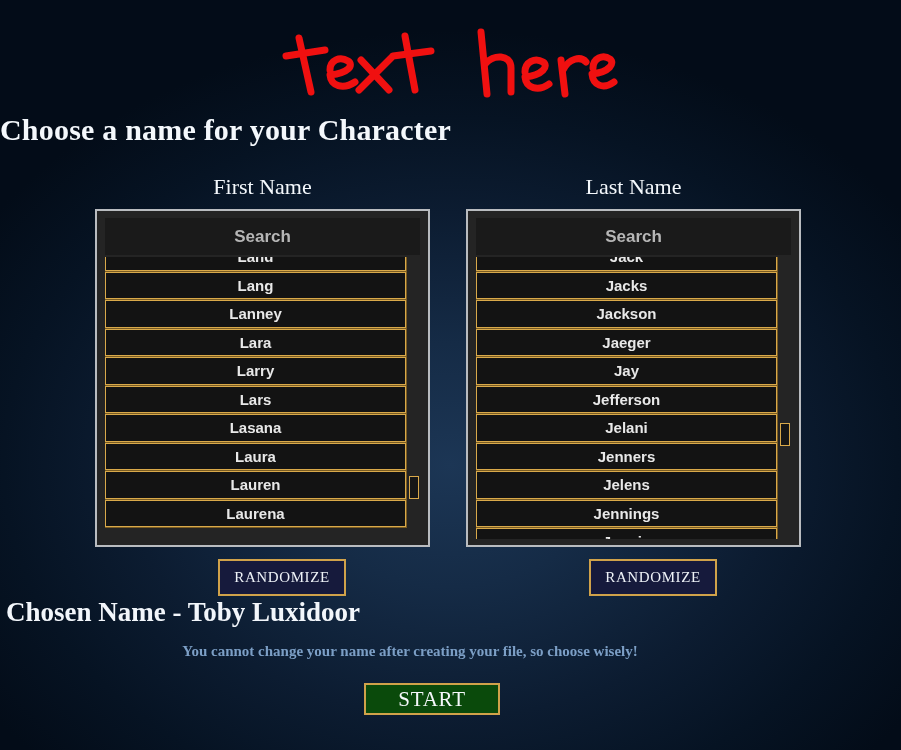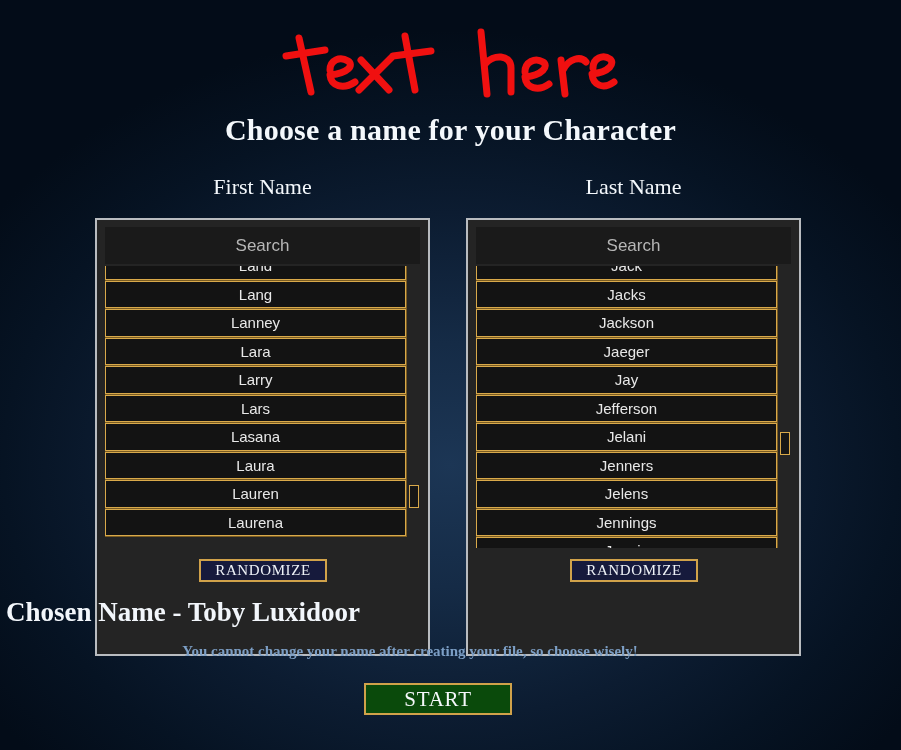--- a/index.html
+++ b/index.html
@@ -28,21 +28,20 @@
     pointer-events: none;
   }
   .annotation svg { display: block; margin: 0 auto; }
 
   
   .page-title {
     position: absolute;
     top: 113px;
     left: 0;
     width: 901px;
-    text-align: center;
     font-family: "Liberation Serif", serif;
     font-weight: bold;
     font-size: 30px;
     letter-spacing: 0.2px;
     color: #f4f8fc;
   }
 
   .col-heading {
     position: absolute;
     top: 174px;
@@ -51,26 +50,27 @@
     font-size: 22px;
     color: #f4f8fc;
     text-align: center;
   }
   .col-heading.first { left: 95px; width: 335px; }
   .col-heading.last  { left: 466px; width: 335px; }
 
   
   .picker {
     position: absolute;
-    top: 218px;
-    height: 438px;
+    top: 209px;
+    height: 338px;
     background: #242424;
     border: 2px solid #b9bcc0;
     padding: 7px 8px 0 8px;
     overflow: hidden;
+    font-weight: bold;
   }
   .picker.first { left: 95px; width: 335px; }
   .picker.last  { left: 466px; width: 335px; }
 
   .search-field {
     height: 37px;
     background: #1a1a1a;
     border: none;
     width: 100%;
     display: flex;
@@ -133,31 +133,32 @@
     border: 1px solid #d9a94a;
     cursor: grab;
   }
   .picker.first .scrollbar-thumb { top: 219px; }
   .picker.last  .scrollbar-thumb { top: 166px; }
 
   
   .randomize-btn {
     position: absolute;
     top: 559px;
-    height: 23px;
+    height: 37px;
     background: #161a3c;
     border: 2px solid #d0a24a;
     color: #eef2f7;
     font-family: "Liberation Serif", serif;
     font-size: 15px;
     letter-spacing: 0.6px;
     display: flex;
     align-items: center;
     justify-content: center;
     cursor: pointer;
+    margin-left: 19px;
   }
   .randomize-btn.first { left: 199px; width: 128px; }
   .randomize-btn.last  { left: 570px; width: 128px; }
 
   
   .chosen-name {
     position: absolute;
     top: 597px;
     left: 0;
     width: 901px;
@@ -177,21 +178,21 @@
     font-family: "Liberation Serif", serif;
     font-weight: bold;
     font-size: 15px;
     color: #7c9fc6;
   }
 
   .start-btn {
     position: absolute;
     top: 683px;
     left: 364px;
-    width: 148px;
+    width: 136px;
     height: 32px;
     background: #0a4a0b;
     border: 2px solid #d0a24a;
     color: #f5f8fb;
     font-family: "Liberation Serif", serif;
     font-size: 21px;
     letter-spacing: 0.8px;
     display: flex;
     align-items: center;
     justify-content: center;

